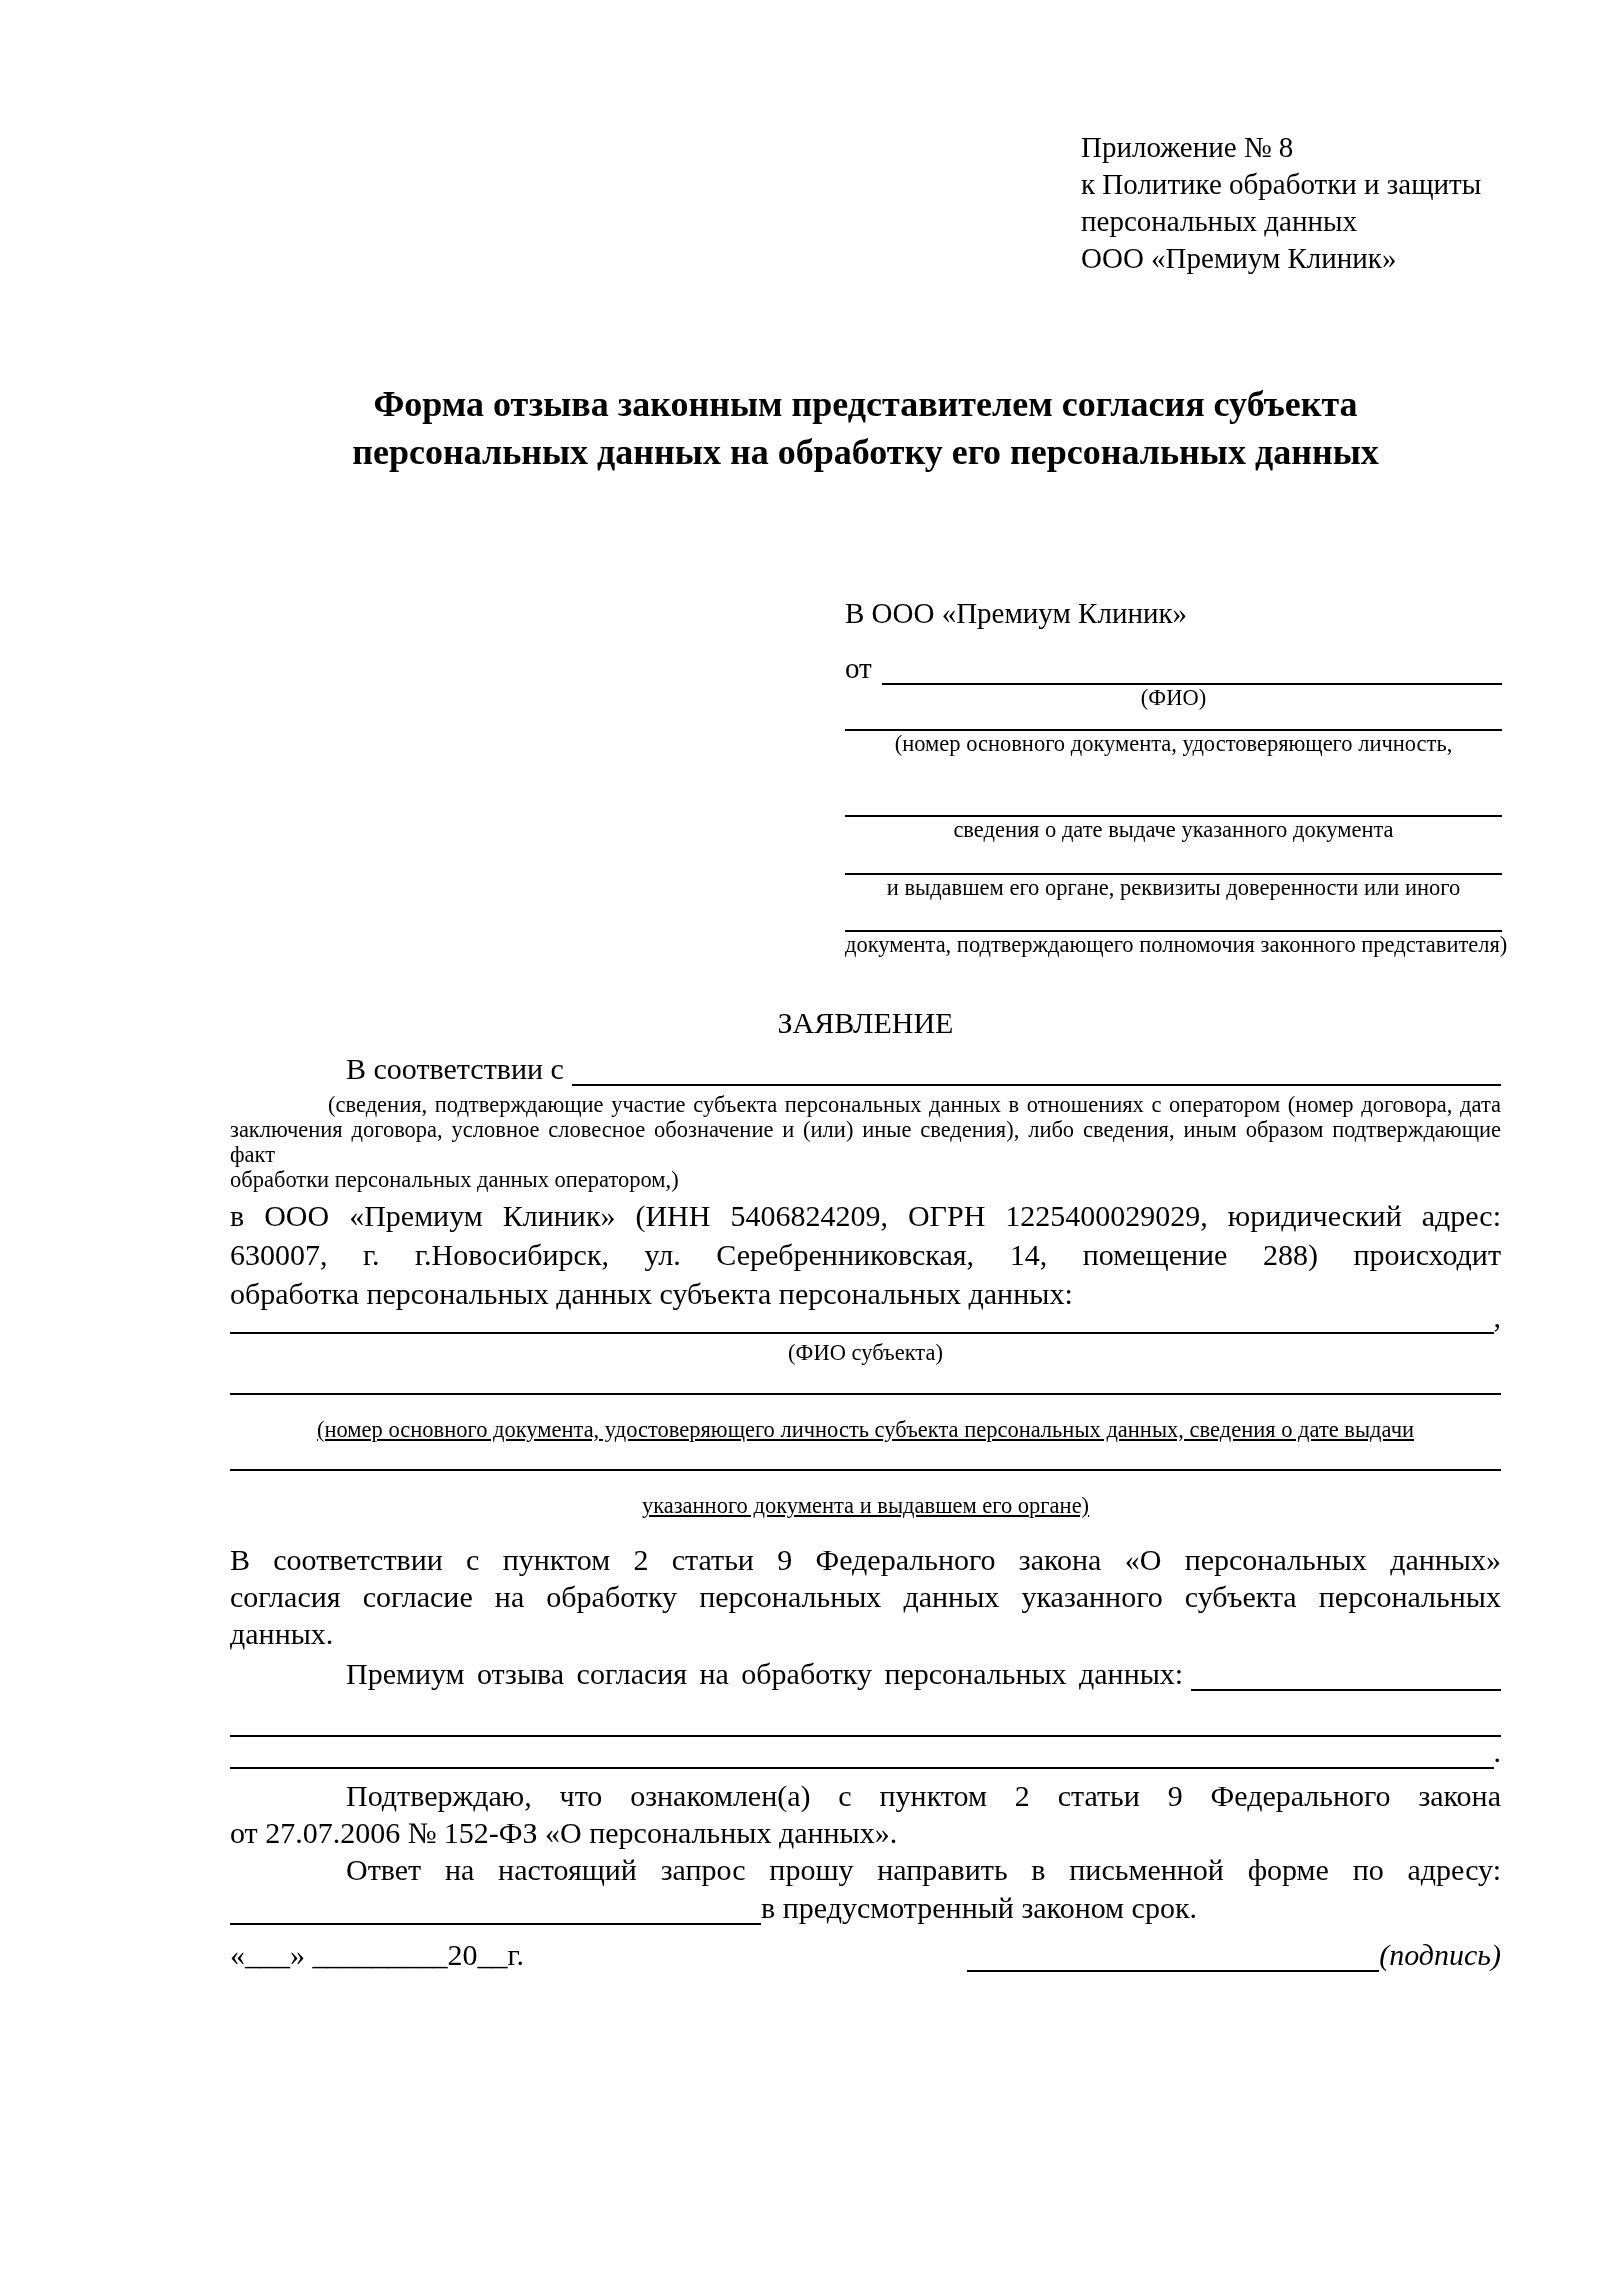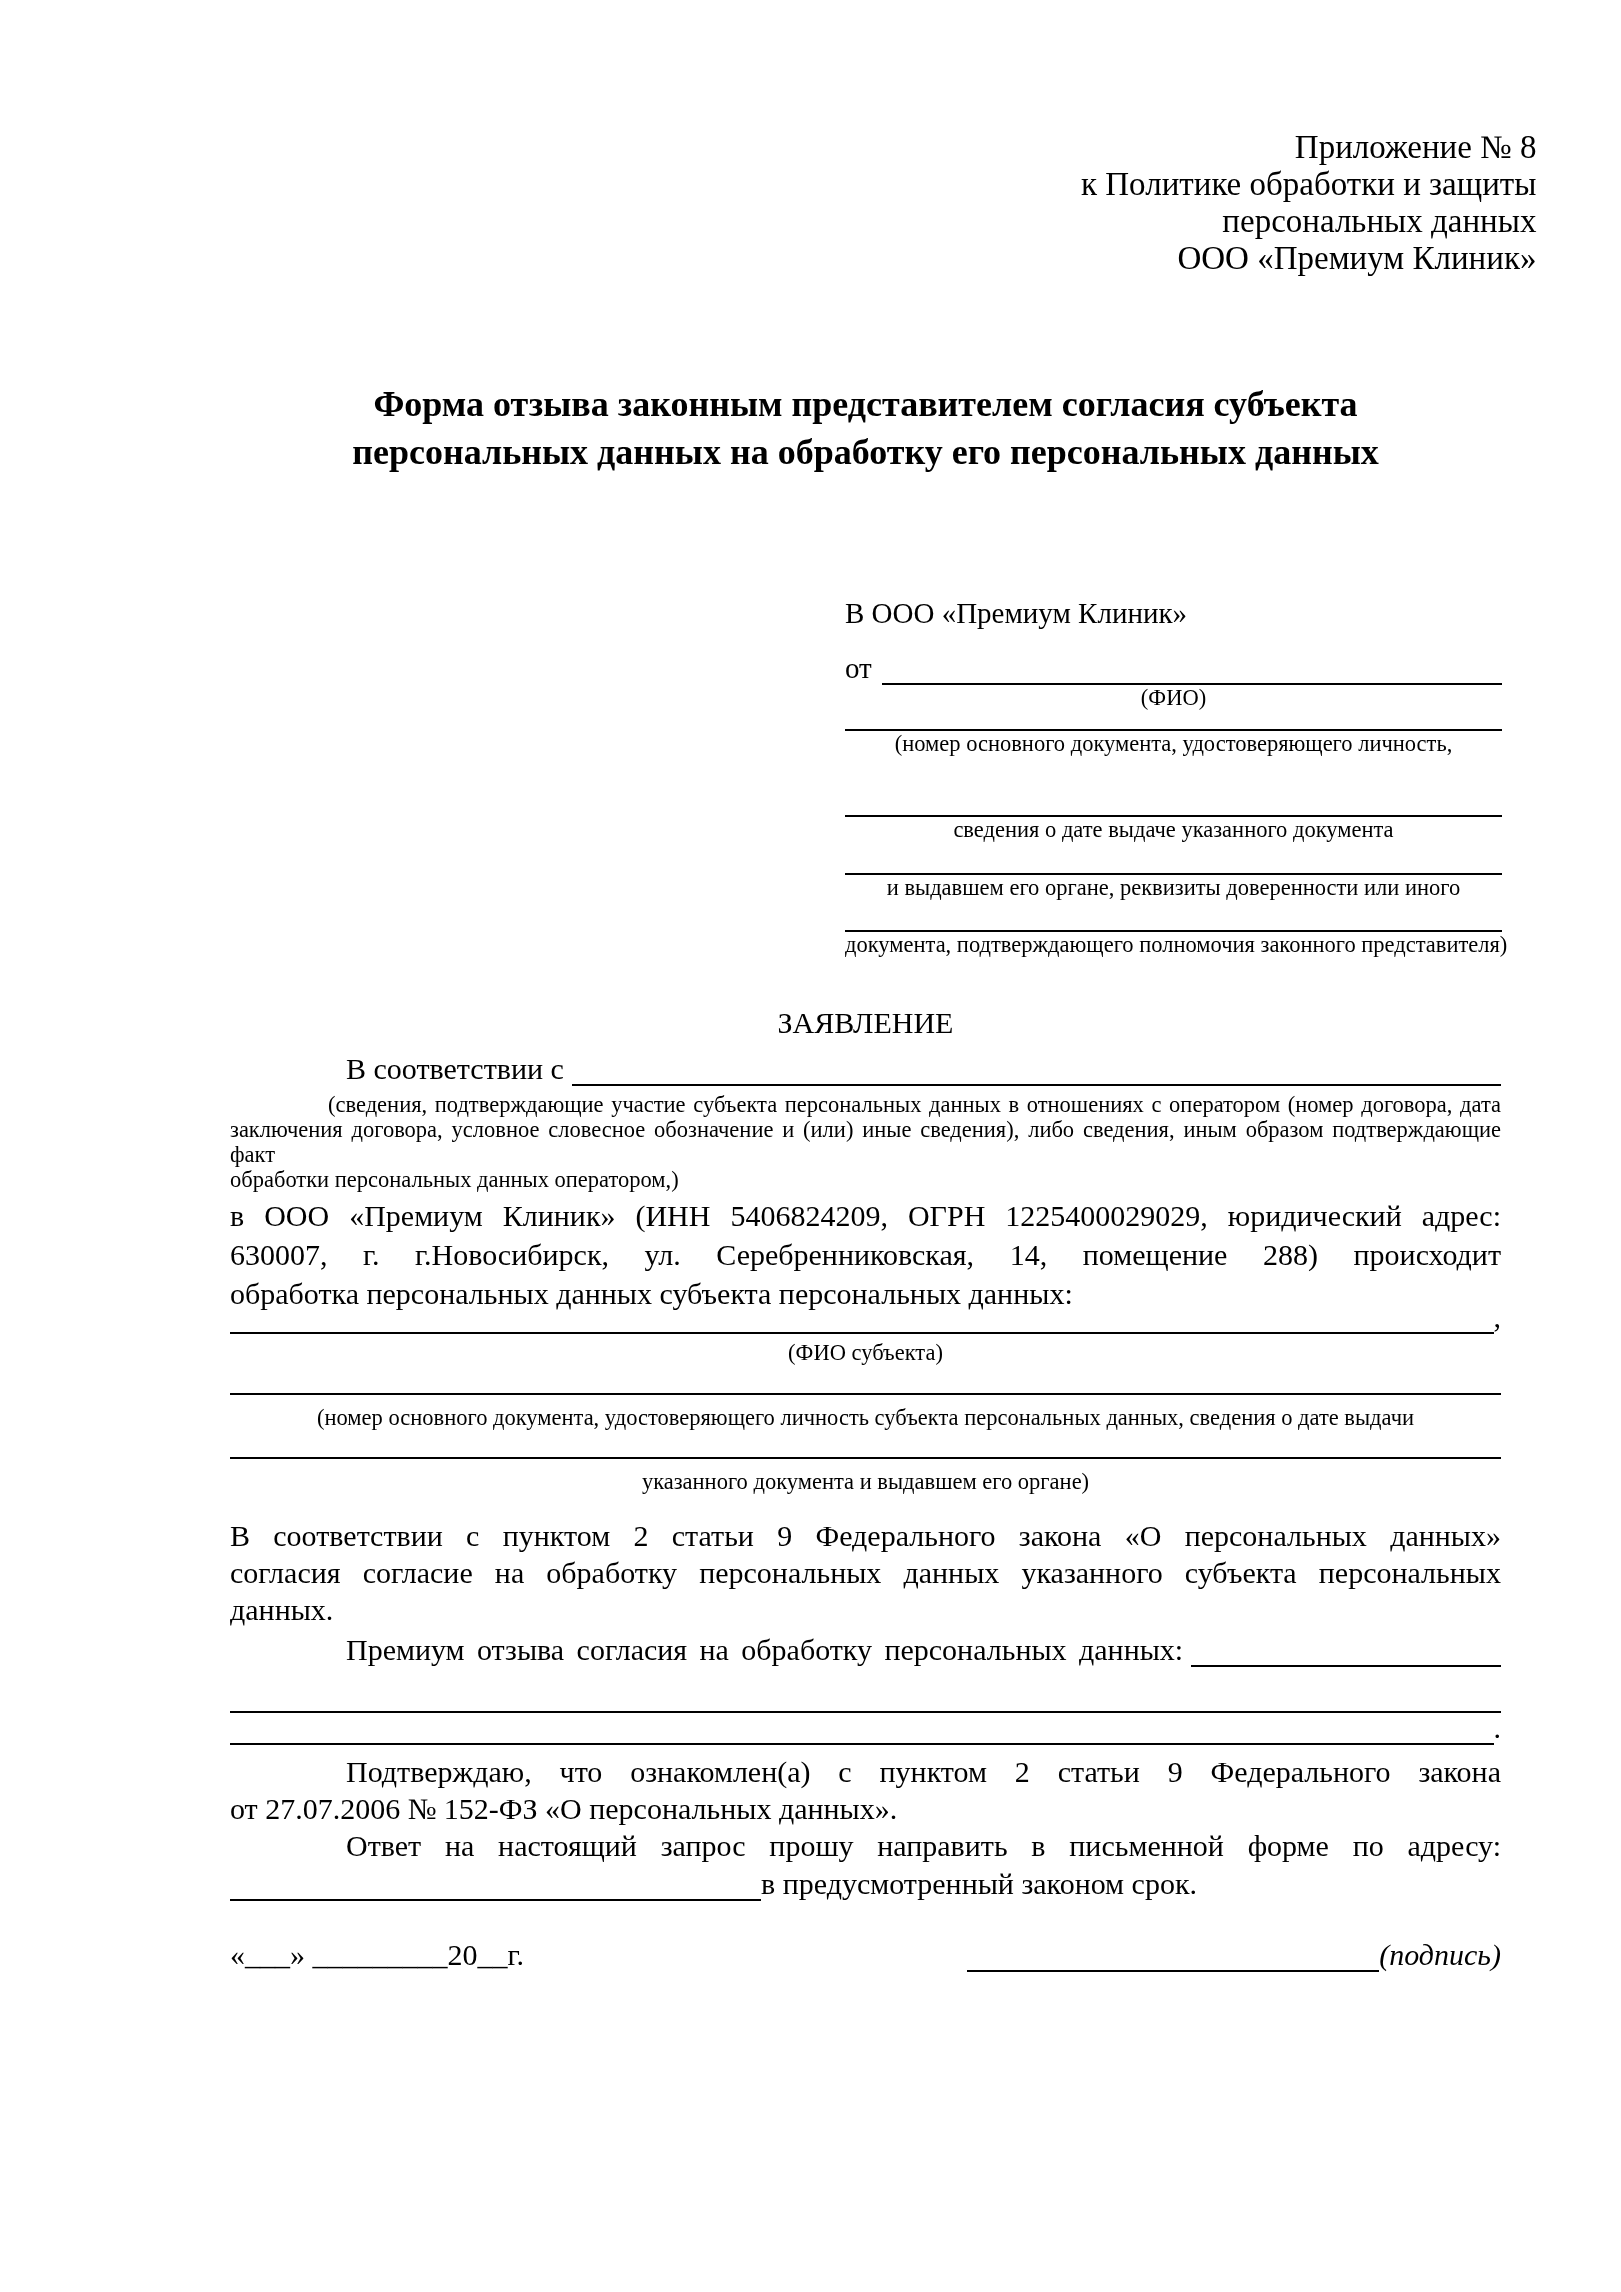--- a/index.html
+++ b/index.html
@@ -8,21 +8,21 @@
     position:relative;
     width:1621px; height:2293px;
     background:#ffffff;
     font-family:"Liberation Serif","DejaVu Serif",serif;
     color:#000;
     overflow:hidden;
   }
   
   .appendix {
     position:absolute; left:1081px; top:129px;
-    font-size:33px; line-height:37px;text-align:right;
+    font-size:29px; line-height:37px;
   }
   
   .title-wrap {
     position:absolute; left:230px; top:380px; width:1271px;
     text-align:center;
   }
   .title-inner {
     max-width:1137px; margin:0 auto;
     font-size:36px; font-weight:bold; line-height:48px;
   }
@@ -53,21 +53,21 @@
   .intro-row { margin-top:5.9px; height:37px;text-align:center; }
   .intro-row .label { padding-left:116px; padding-right:7.8px; white-space:nowrap; }
   .small-par { margin-top:5.9px; font-size:22.5px; line-height:25px; }
   .jline { text-align:justify; text-align-last:justify; }
   .lline { text-align:left; }
   .ind100 { padding-left:98px; }
   .ind118 { padding-left:116px; }
   .body-par { margin-top:3.9px; line-height:39px; }
   .comma-row { height:21.6px; }
   .cap-mid { margin-top:5.9px; }
-  .cap-mid8 { margin-top:10px; }
+  .cap-mid8 { margin-top:22px;text-decoration:underline; }
   .blank-m30 { height:29px; border-bottom:2.9px solid #000; }
   .withdraw { margin-top:22px; line-height:37px; }
   .reason-row { height:39px; }
   .reason-row .label { padding-left:116px; padding-right:7.8px; white-space:nowrap; word-spacing:4.9px; }
   .fill-solo { margin-top:11.8px; height:35px; border-bottom:2.9px solid #000; }
   .period-row { height:32px; }
   .ack { margin-top:7.8px; line-height:37px; }
   .reply-a { line-height:37px; }
   .reply-b { height:37px; display:flex; align-items:flex-end; }
   .u542 { width:531px; border-bottom:2.9px solid #000; align-self:flex-end; }

